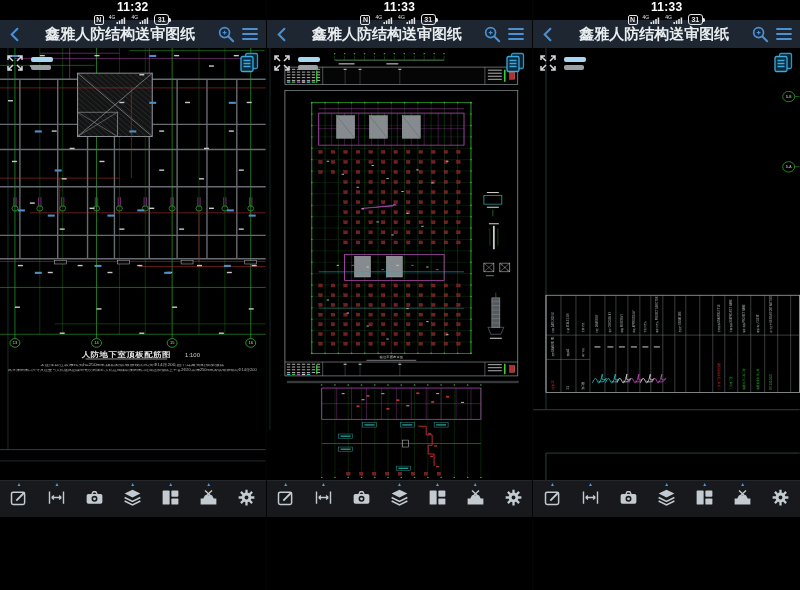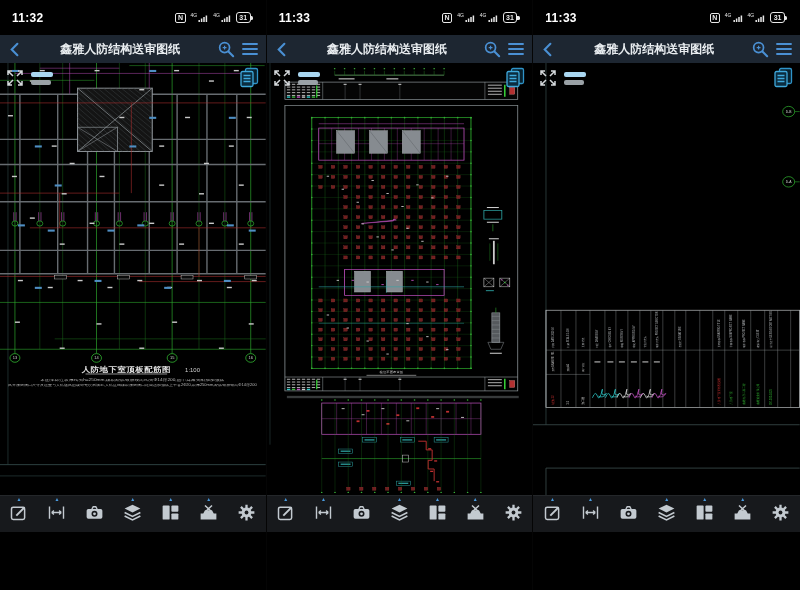--- a/index.html
+++ b/index.html
@@ -1,32 +1,32 @@
 <!DOCTYPE html>
 <html><head>
 <meta charset="utf-8">
 <style>
   html,body{margin:0;padding:0;background:#000;}
   body{width:800px;height:590px;overflow:hidden;font-family:"Liberation Sans",sans-serif;}
   .app{display:flex;width:800px;height:590px;}
   .phone{width:266.67px;height:590px;position:relative;box-sizing:border-box;border-right:1px solid #050505;background:#000;}
   .phone:last-child{border-right:0;}
   
-  .statusbar{height:35px;background:#000;color:#fff;display:flex;align-items:center;justify-content:space-between;padding:0 12px;}
+  .statusbar{height:20px;background:#000;color:#fff;display:flex;align-items:center;justify-content:space-between;padding:0 12px;flex-direction:column;}
   .time{font-size:12px;font-weight:600;letter-spacing:.3px;}
   .sb-icons{display:flex;align-items:center;gap:5px;}
   .nfc{font-size:7px;font-weight:700;border:1px solid #e8e8e8;border-radius:2px;line-height:8px;padding:0 1.5px;color:#e8e8e8;}
   .sig{display:flex;align-items:flex-start;}
   .sig em{font-style:normal;font-size:5px;color:#e8e8e8;margin-right:1px;line-height:5px;}
   .batt{border:1px solid #e8e8e8;border-radius:3px;font-size:7px;line-height:9px;padding:0 2.5px;position:relative;color:#e8e8e8;margin-right:3px;}
   .batt::after{content:'';position:absolute;right:-3.5px;top:2.5px;width:2.5px;height:4.5px;background:#e8e8e8;border-radius:0 1.5px 1.5px 0;}
   
   .navbar{height:28px;background:#1d2631;display:flex;align-items:center;gap:5px;padding:0 7px;}
   .nav-btn{background:none;border:0;padding:0;display:flex;align-items:center;cursor:pointer;}
-  .nav-title{flex:1;text-align:center;color:#e9edf0;font-size:12px;font-weight:700;white-space:nowrap;overflow:hidden;}
+  .nav-title{flex:1;text-align:center;color:#e9edf0;font-size:15px;font-weight:700;white-space:nowrap;overflow:hidden;}
   
   .canvas{position:relative;height:432px;background:#000;overflow:hidden;}
   .canvas svg.cad{display:block;width:100%;height:100%;}
   .ov{position:absolute;background:none;border:0;padding:0;cursor:pointer;}
   .expand{left:5px;top:5px;}
   .ovbar{position:absolute;height:4.5px;border-radius:2px;}
   .b1{left:31px;top:9px;width:22px;background:#a9d6f0;}
   .b2{left:31px;top:17px;width:20px;background:#9aa1a6;}
   .pages{right:6px;top:3px;}
   

